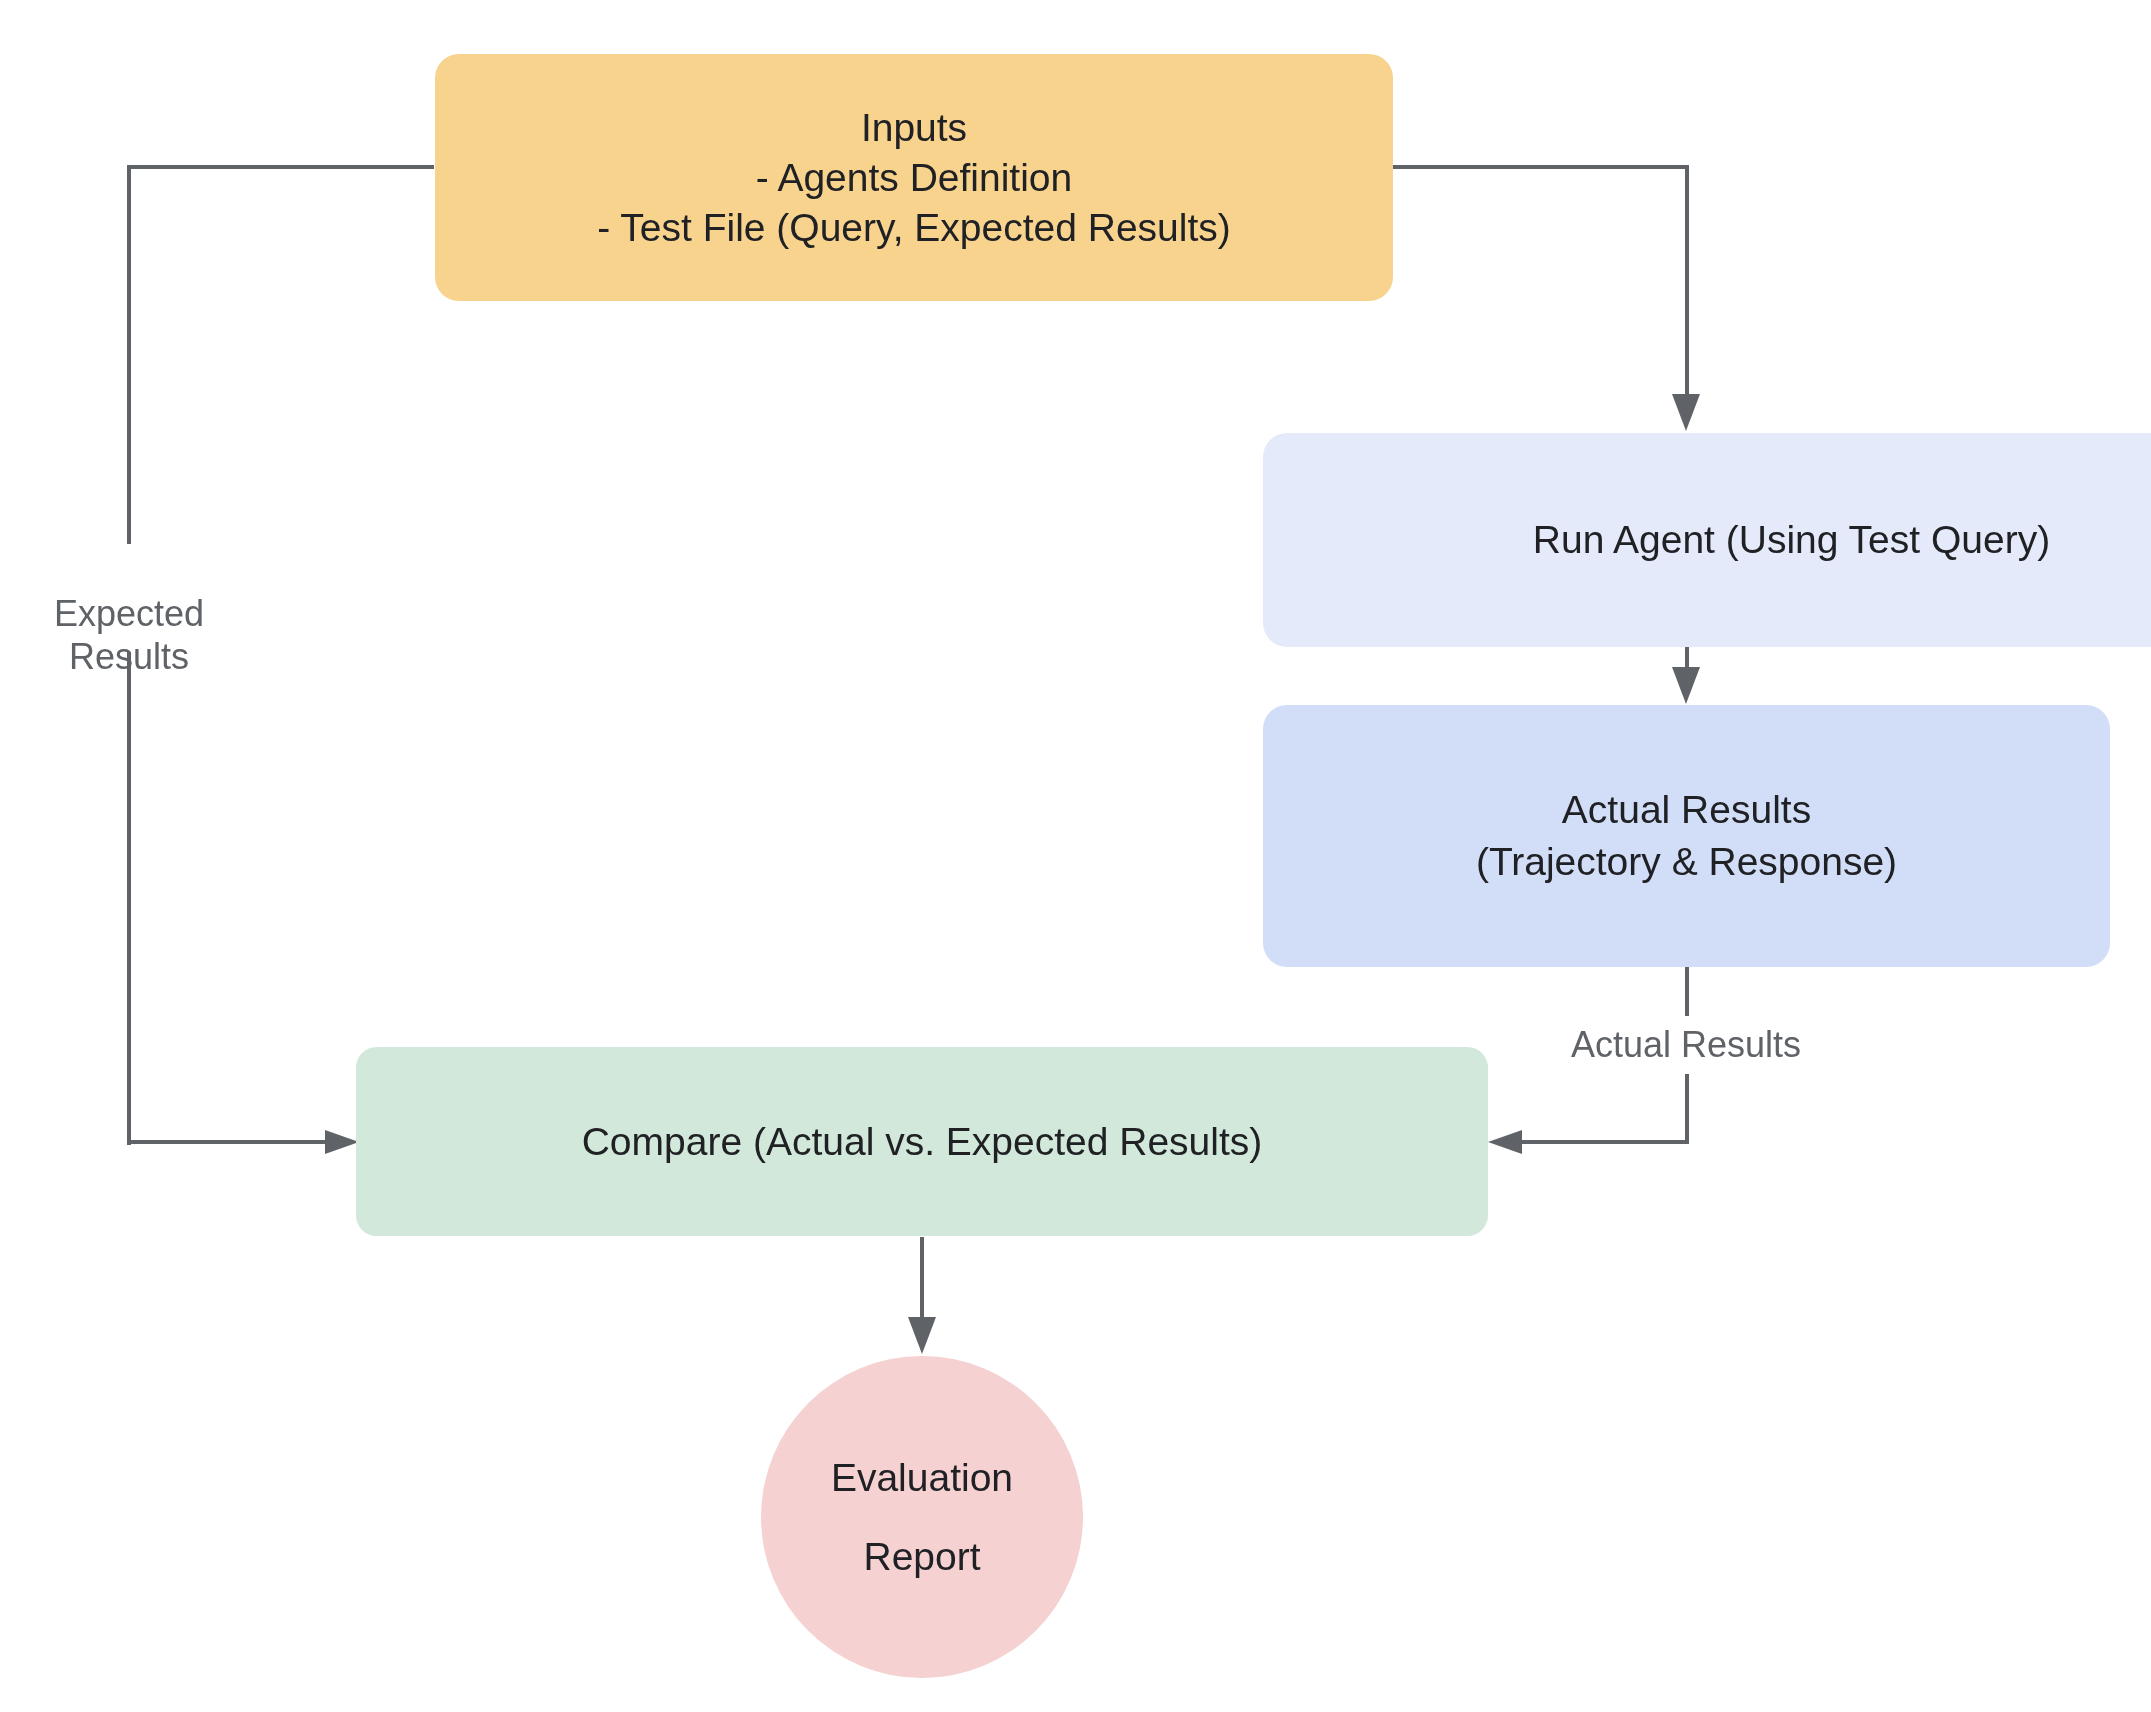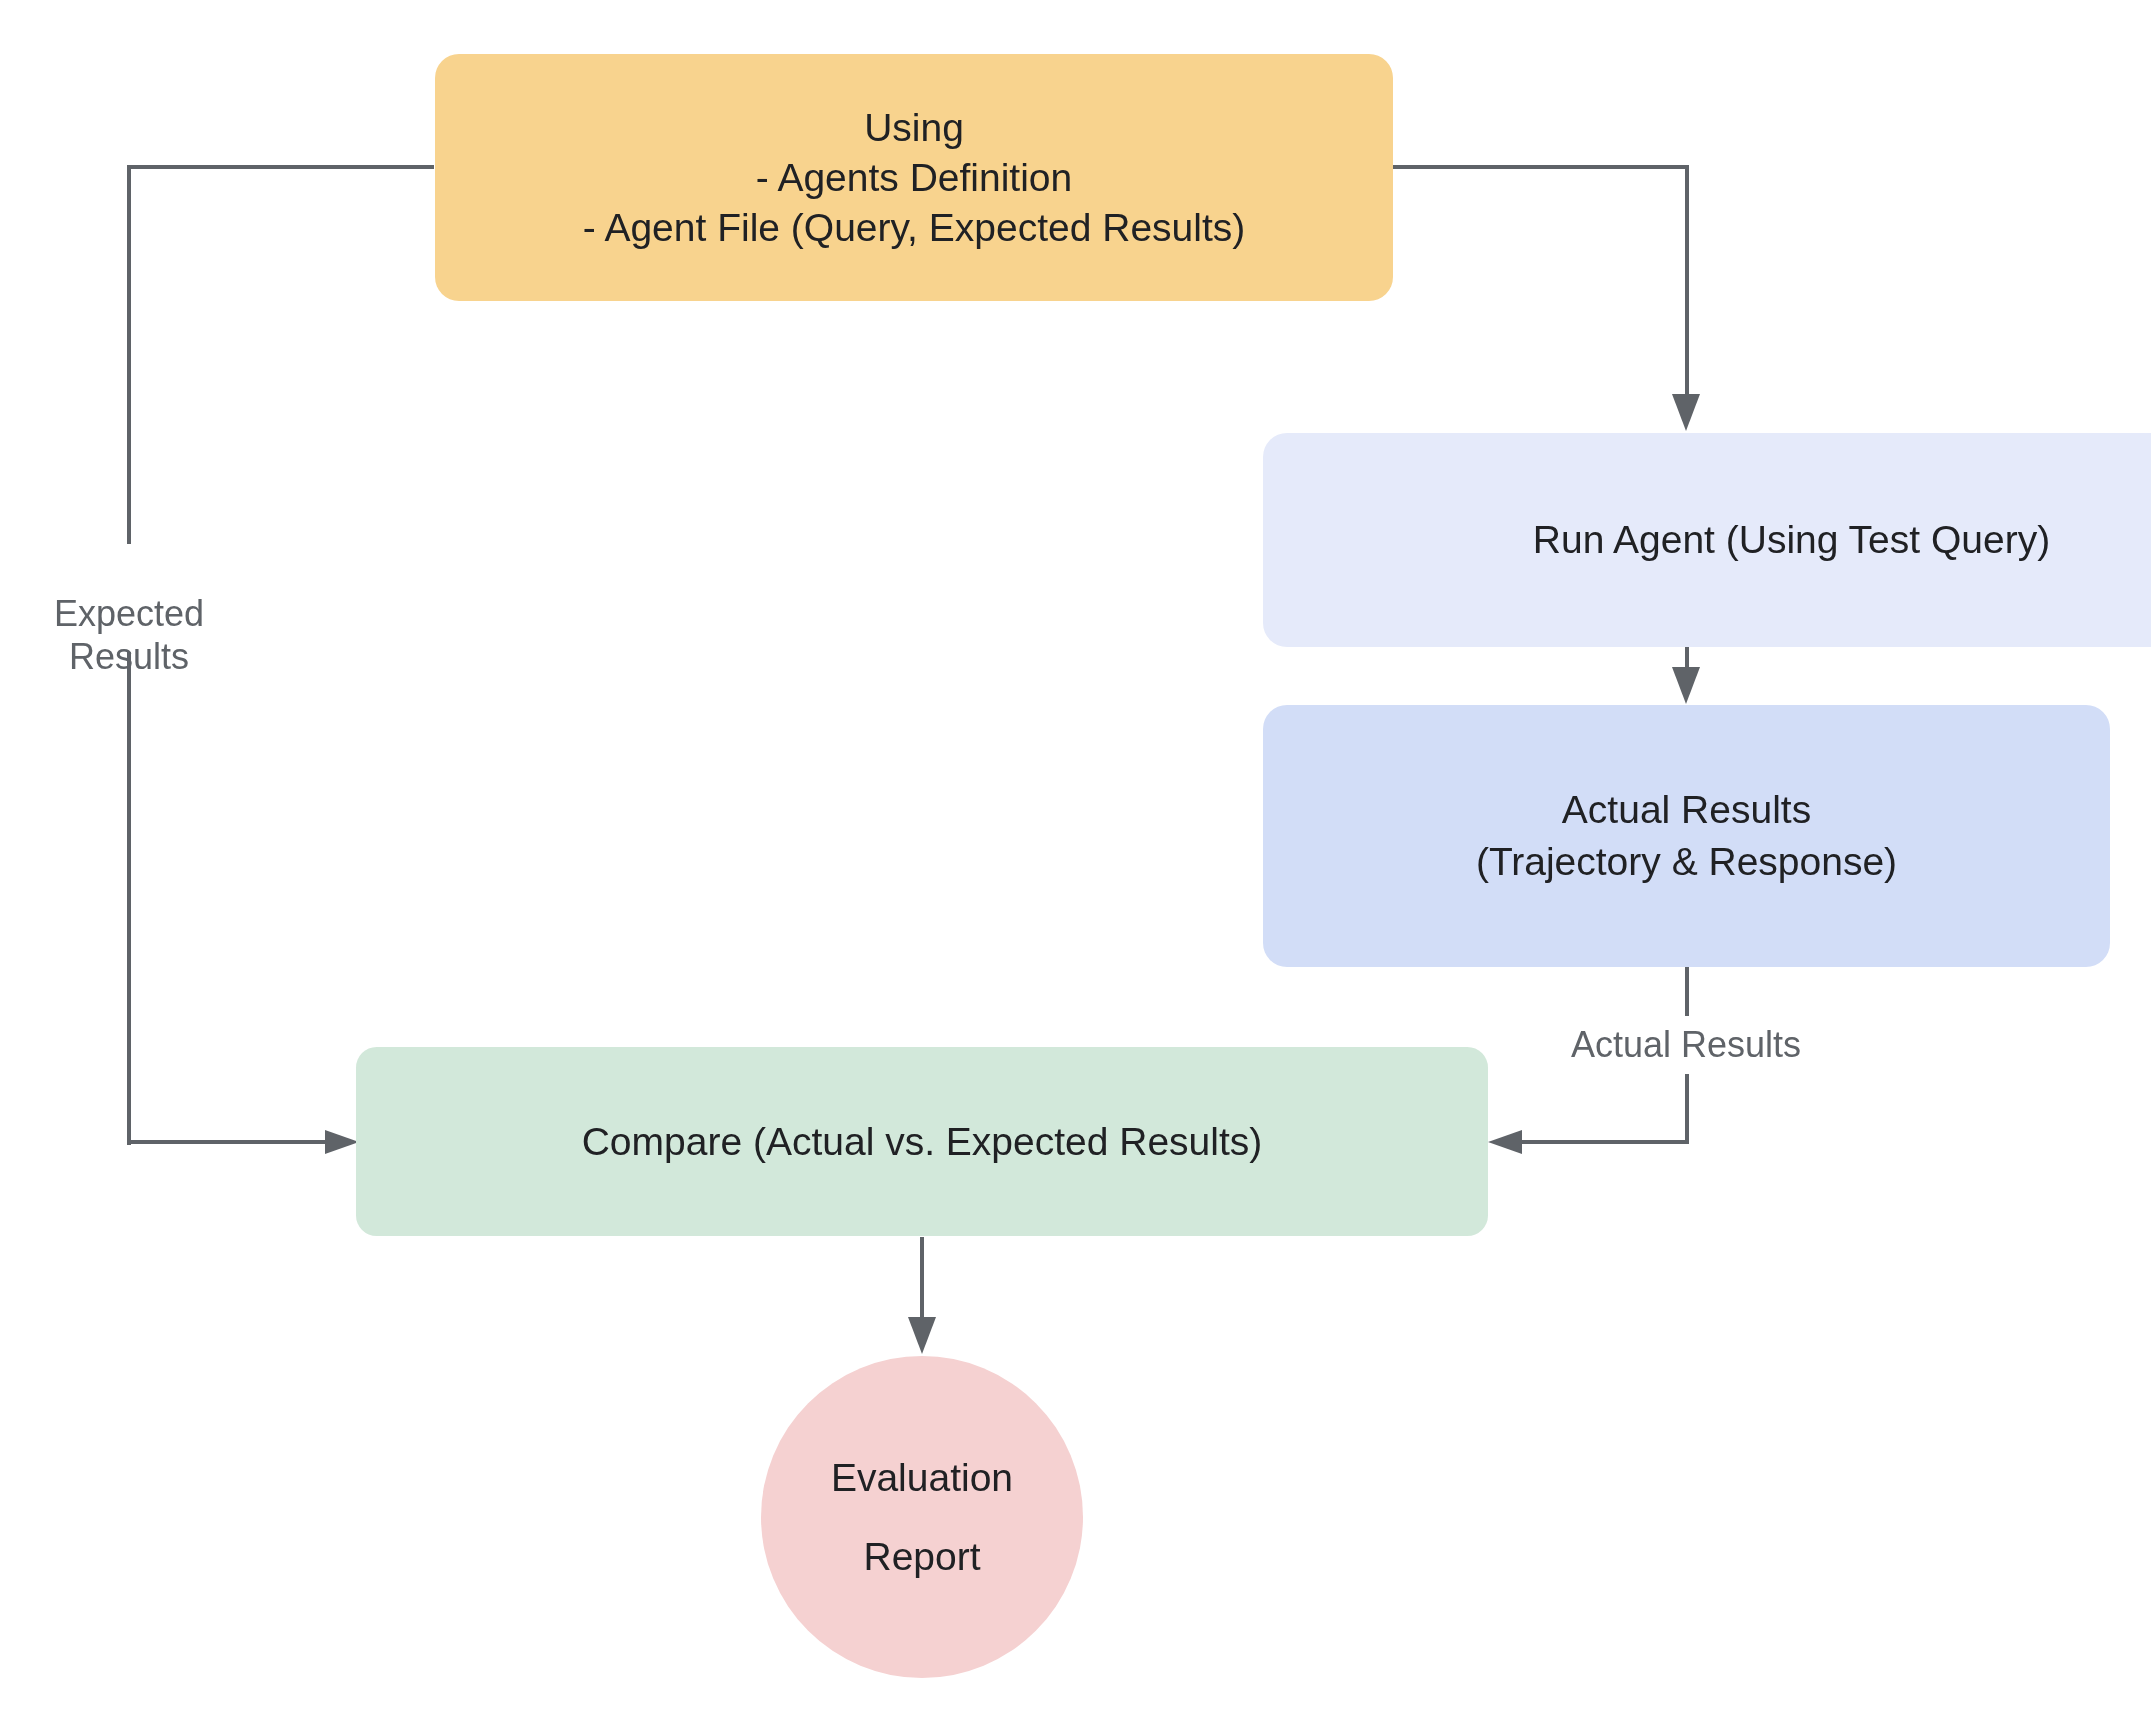--- a/index.html
+++ b/index.html
@@ -88,23 +88,23 @@
   <div class="edge-label" id="label-expected-results">Expected
 Results</div>
   <div class="line" id="line-l3" style="background-color: rgb(95, 99, 104);"></div>
   <div class="line" id="line-l4" style="background-color: rgb(95, 99, 104);"></div>
   <div class="arrow right" id="arrow-into-compare-left" style="background-color: rgb(95, 99, 104);"></div>
 
   <div class="line" id="line-c1" style="background-color: rgb(95, 99, 104);"></div>
   <div class="arrow down" id="arrow-into-eval-report" style="background-color: rgb(95, 99, 104);"></div>
 
   <div class="node" id="node-inputs" style="background-color: rgb(248, 211, 142);">
-    <div class="txt">Using</div>
+    <div class="txt">Inputs</div>
     <div class="txt">- Agents Definition</div>
-    <div class="txt">- Agent File (Query, Expected Results)</div>
+    <div class="txt">- Test File (Query, Expected Results)</div>
   </div>
 
   <div class="node" id="node-run-agent" style="background-color: rgb(229, 234, 250);">
     <div class="txt">Run Agent (Using Test Query)</div>
   </div>
 
   <div class="node" id="node-actual-results" style="background-color: rgb(210, 221, 247);">
     <div class="txt">Actual Results</div>
     <div class="txt">(Trajectory &amp; Response)</div>
   </div>

